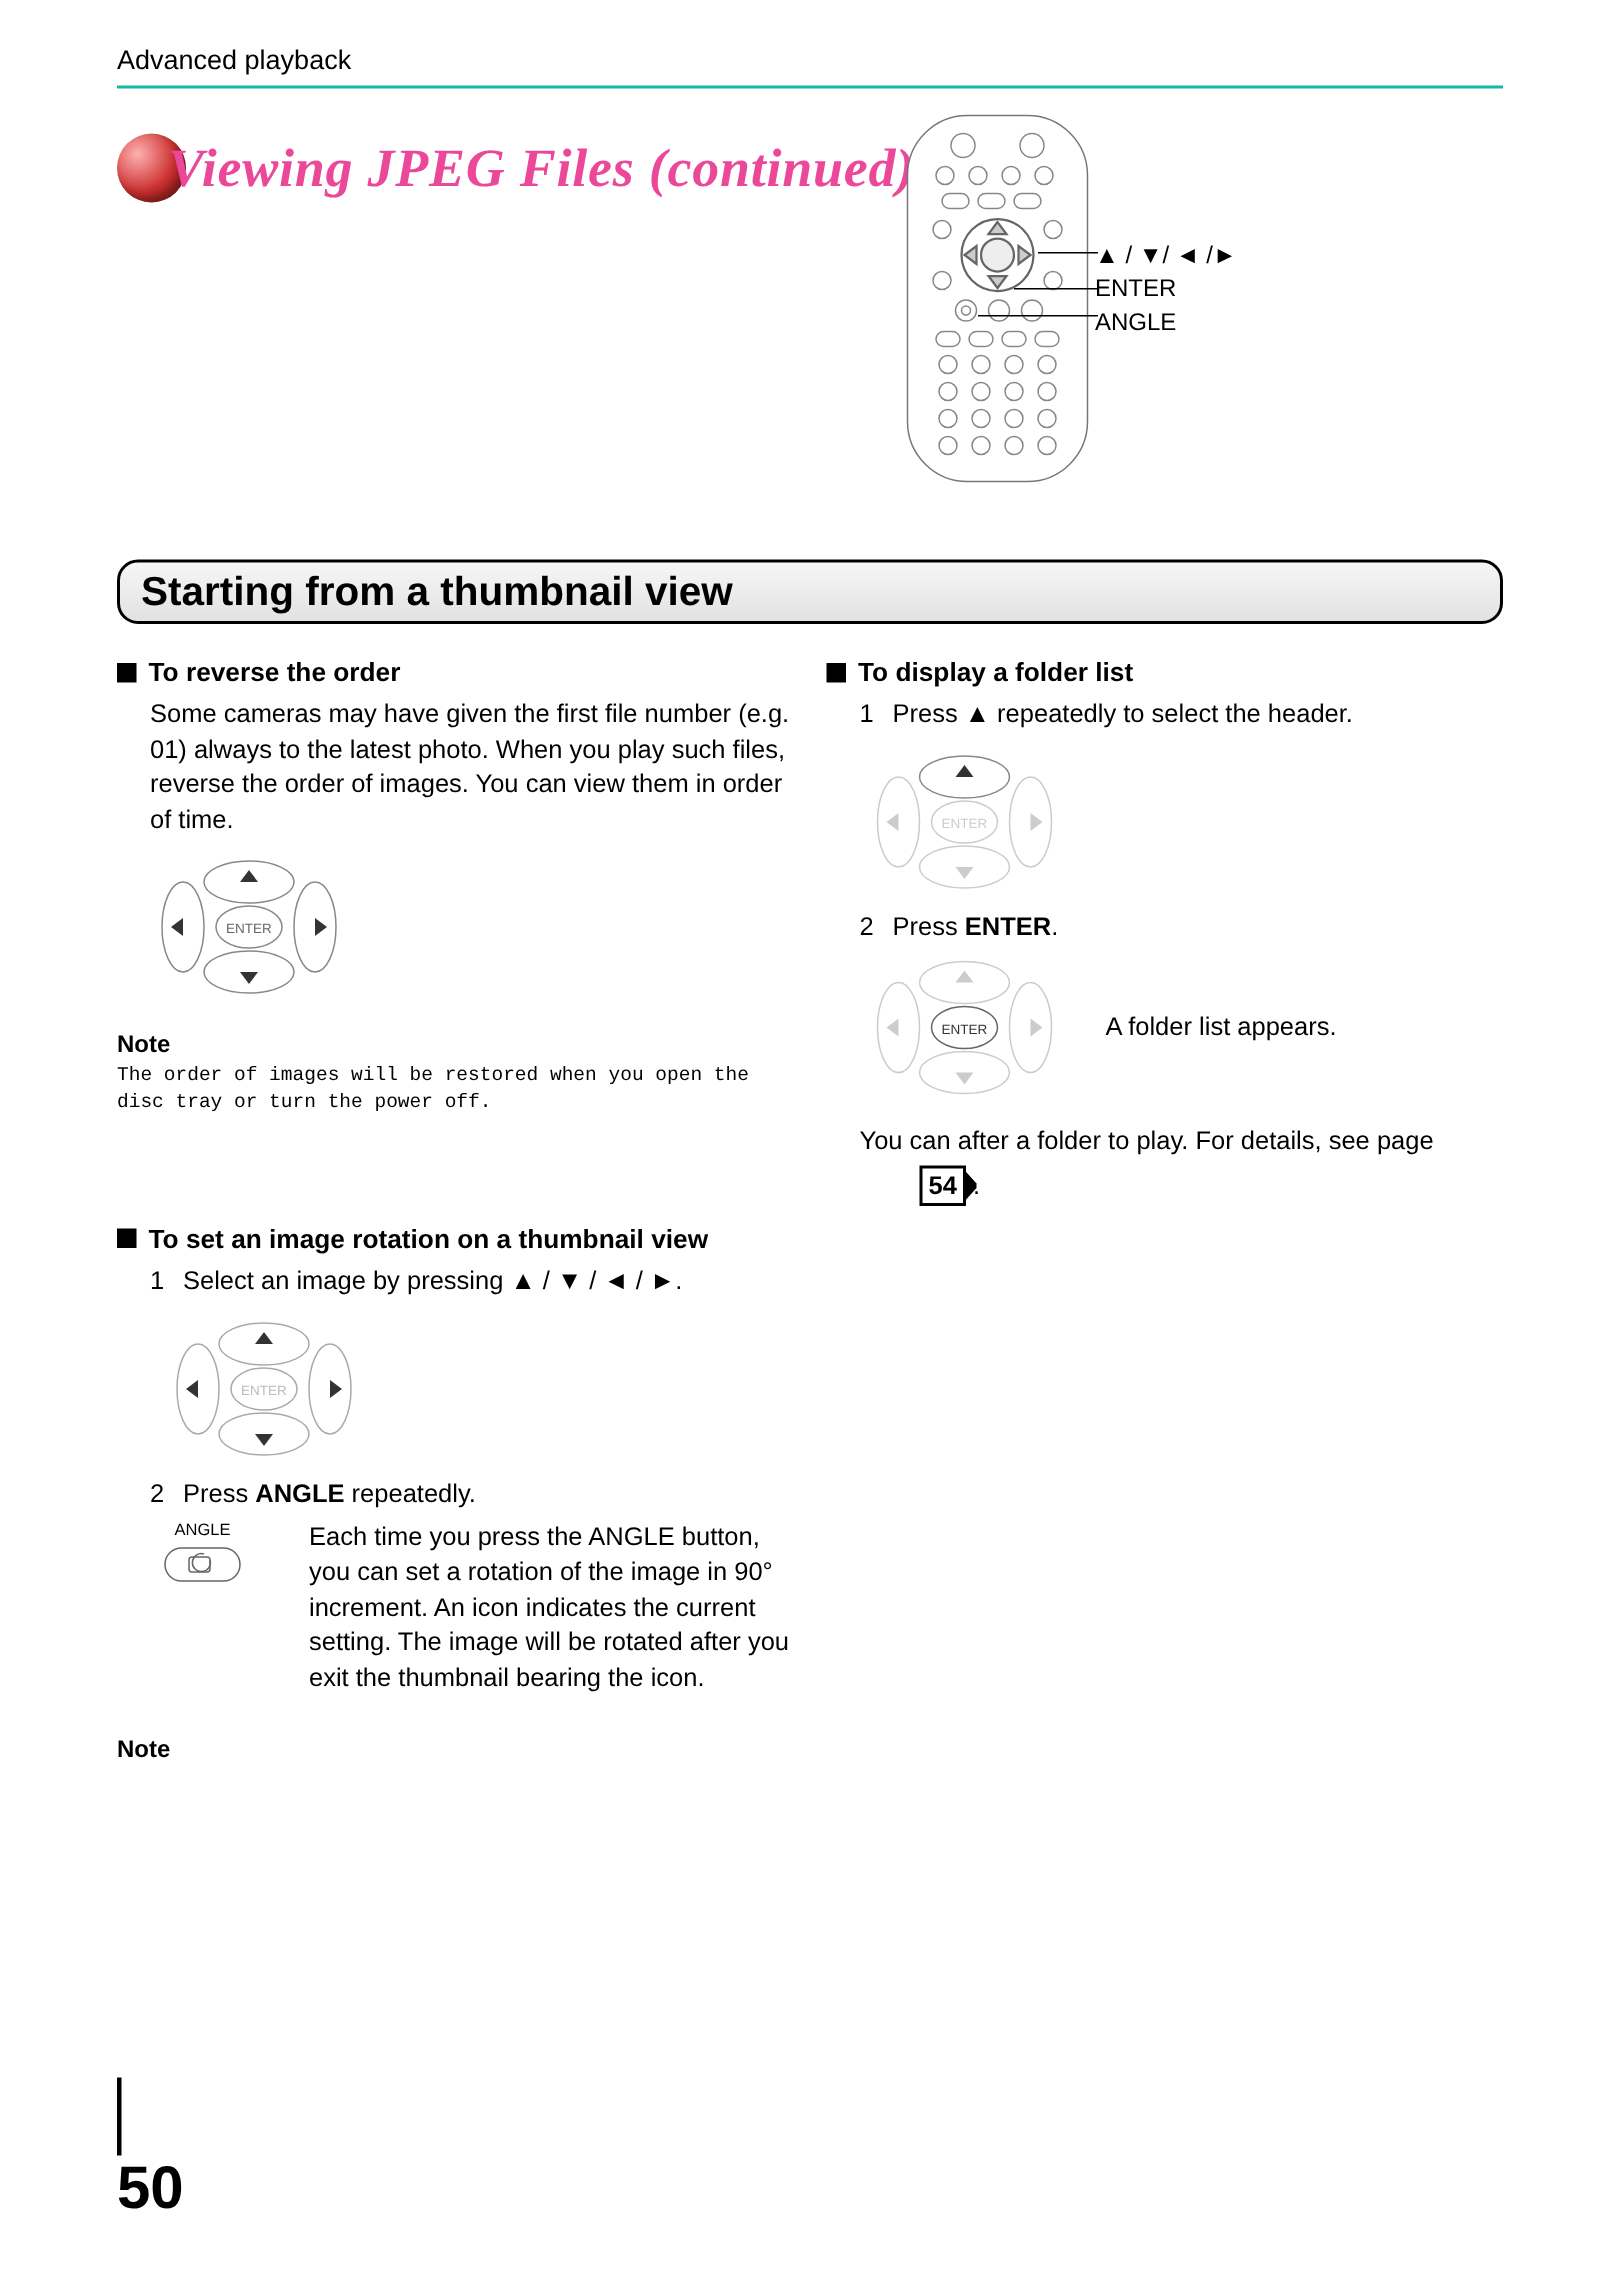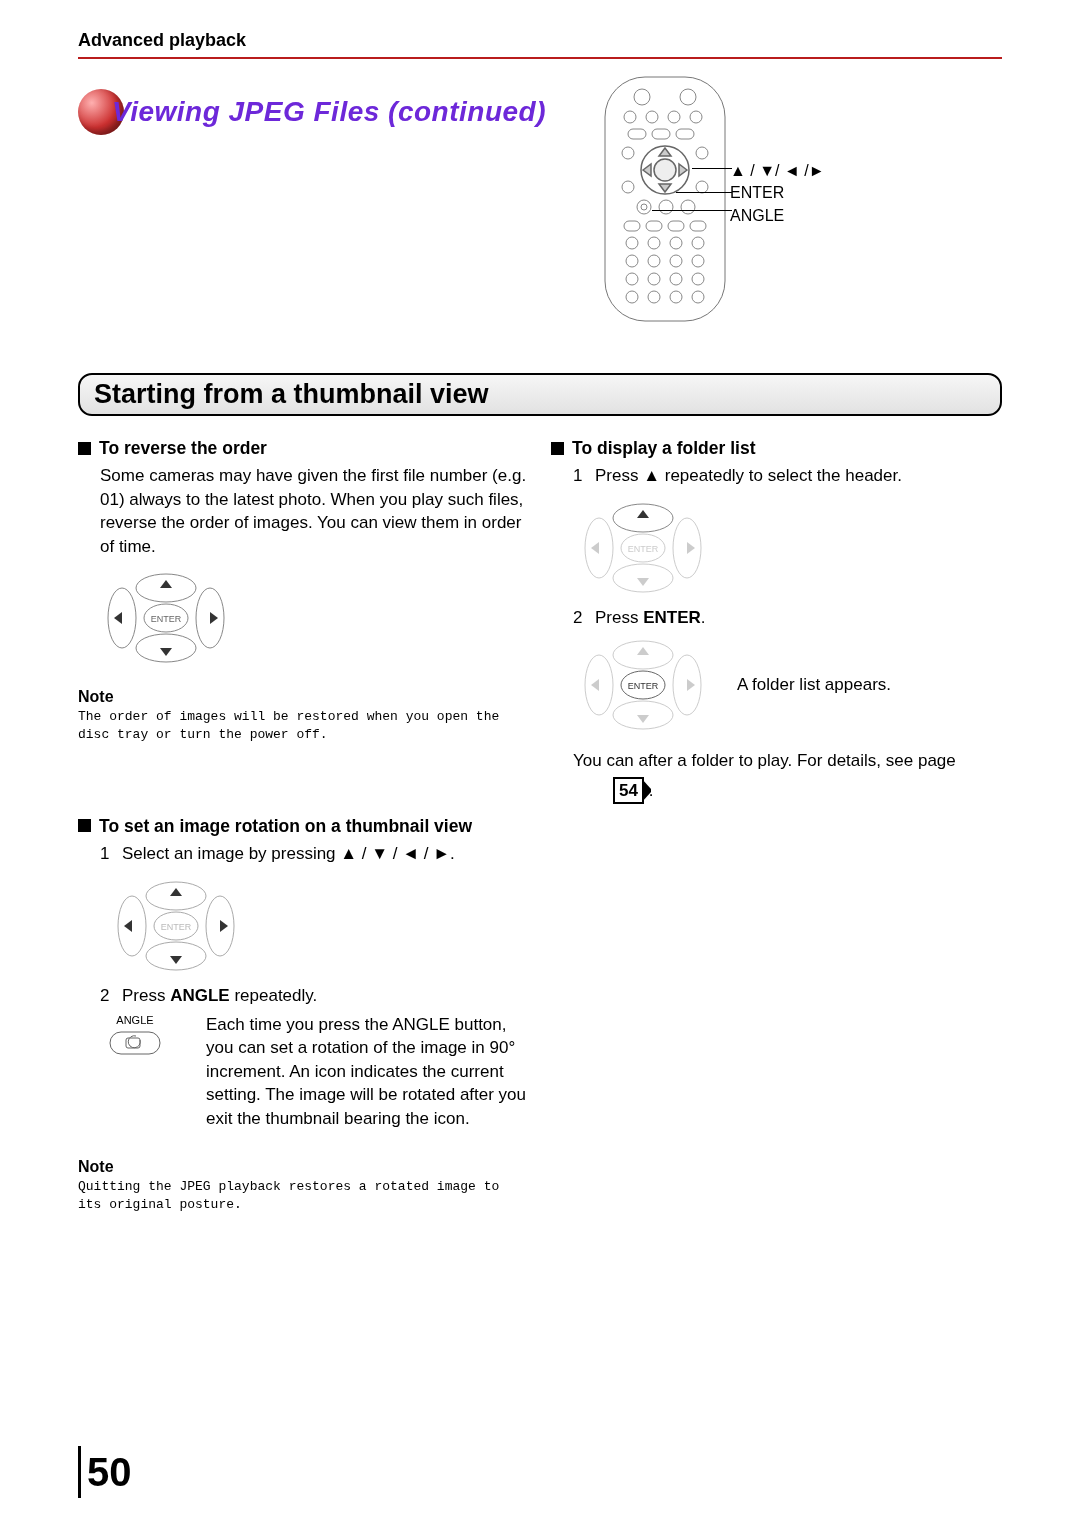--- a/index.html
+++ b/index.html
@@ -1,24 +1,24 @@
 <!DOCTYPE html>
 <html><head>
 <meta charset="utf-8">
 <style>
   * { box-sizing: border-box; margin: 0; padding: 0; }
   html, body { width: 1080px; height: 1526px; background: #fff; font-family: Arial, Helvetica, sans-serif; color: #000; }
   .page { position: relative; width: 1080px; height: 1526px; padding: 30px 78px 40px 78px; }
 
-  .header-line { font-weight: bold; font-size: 18px; border-bottom: 2px solid #b91c1c; padding-bottom: 6px; margin-bottom: 30px; }
+  .header-line { font-weight: normal; font-size: 18px; border-bottom: 2px solid #14b8a6; padding-bottom: 6px; margin-bottom: 30px; }
 
   .title-row { display: flex; align-items: flex-start; }
   .title-block { position: relative; display: flex; align-items: center; }
   .sphere { width: 46px; height: 46px; border-radius: 50%; background: radial-gradient(circle at 30% 30%, #ffb0b0 0%, #cc3030 55%, #8a1818 100%); box-shadow: inset -4px -4px 6px rgba(0,0,0,.3); flex-shrink: 0; margin-right: -12px; }
-  .title-text { font-family: Liberation Sans, sans-serif; font-style: italic; font-weight: bold; font-size: 28px; color: #6d28d9; letter-spacing: 0.5px; }
+  .title-text { font-family: Liberation Serif, serif; font-style: italic; font-weight: bold; font-size: 36px; color: #ec4899; letter-spacing: 0.5px; }
 
   .remote-area { position: absolute; top: 75px; right: 180px; width: 300px; height: 260px; }
   .leader-line { position: absolute; background: #000; height: 1px; }
   .remote-labels { position: absolute; left: 130px; top: 85px; font-size: 16px; line-height: 1.4; }
   .arrow-glyphs { font-family: Arial, sans-serif; }
 
   .section-bar { margin-top: 238px; border: 2px solid #000; border-radius: 14px; padding: 4px 14px; background: linear-gradient(#f6f6f6, #e2e2e2); }
   .section-bar-text { font-weight: bold; font-size: 27px; }
 
   .two-col { display: flex; gap: 22px; margin-top: 14px; }
@@ -37,21 +37,21 @@
   .dpad-svg { display: block; margin: 10px 0 8px 18px; }
 
   .angle-row { display: flex; gap: 36px; align-items: flex-start; margin-top: 6px; }
   .angle-icon-col { width: 70px; display: flex; flex-direction: column; align-items: center; font-size: 11px; }
   .angle-text-col { flex: 1; font-size: 17px; line-height: 1.38; }
 
   .page-ref { display: inline-block; min-width: 30px; padding: 0 4px; border: 2px solid #000; border-radius: 0; font-weight: bold; text-align: center; position: relative; margin-left: 40px; }
   .page-ref::after { content: ""; position: absolute; right: -9px; top: 0; bottom: 0; width: 0; border-top: 10px solid transparent; border-bottom: 10px solid transparent; border-left: 9px solid #000; }
   .page-ref-wrap { display: inline-flex; align-items: center; }
 
-  .page-number { position: absolute; left: 78px; bottom: 28px; display: flex; align-items: center; }
+  .page-number { position: absolute; left: 78px; bottom: 44px; display: flex; align-items: flex-start; flex-direction: column; }
   .page-number .bar { width: 3px; height: 52px; background: #000; margin-right: 6px; }
   .page-number .num { font-weight: bold; font-size: 40px; }
 
   .swap-icon { display:inline-block; border:1px solid #555; padding:0 3px; font-size:12px; vertical-align: 1px; letter-spacing:-1px;}
 </style>
 </head>
 <body>
 
 <div class="page">
 
@@ -208,21 +208,20 @@
               <rect x="2" y="4" width="50" height="22" rx="11" fill="none" stroke="#666"></rect>
               <rect x="18" y="10" width="14" height="10" rx="2" fill="none" stroke="#666"></rect>
               <path d="M32 12 a6 6 0 1 1 -4 -4" fill="none" stroke="#666"></path>
             </svg>
           </div>
           <div class="angle-text-col">Each time you press the ANGLE button, you can set a rotation of the image in 90° increment. An icon indicates the current setting. The image will be rotated after you exit the thumbnail bearing the icon.</div>
         </div>
       </div>
 
       <div class="note-label" style="margin-top:26px;">Note</div>
-      <div class="note-text">Quitting the JPEG playback restores a rotated image to its original posture.</div>
     </div>
 
     <div class="col">
       <div class="sec-head">
         <span class="sqr"></span>
         <span>To display a folder list</span>
       </div>
       <div class="body-indent">
         <div class="step-line">
           <span class="step-num">1</span>

